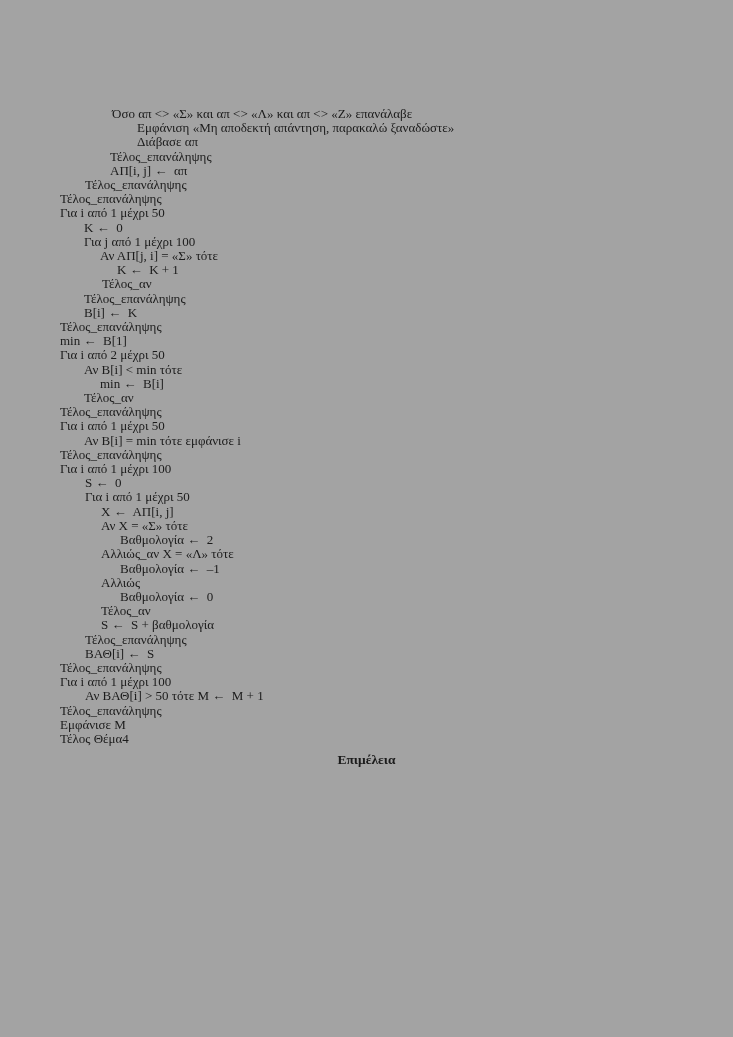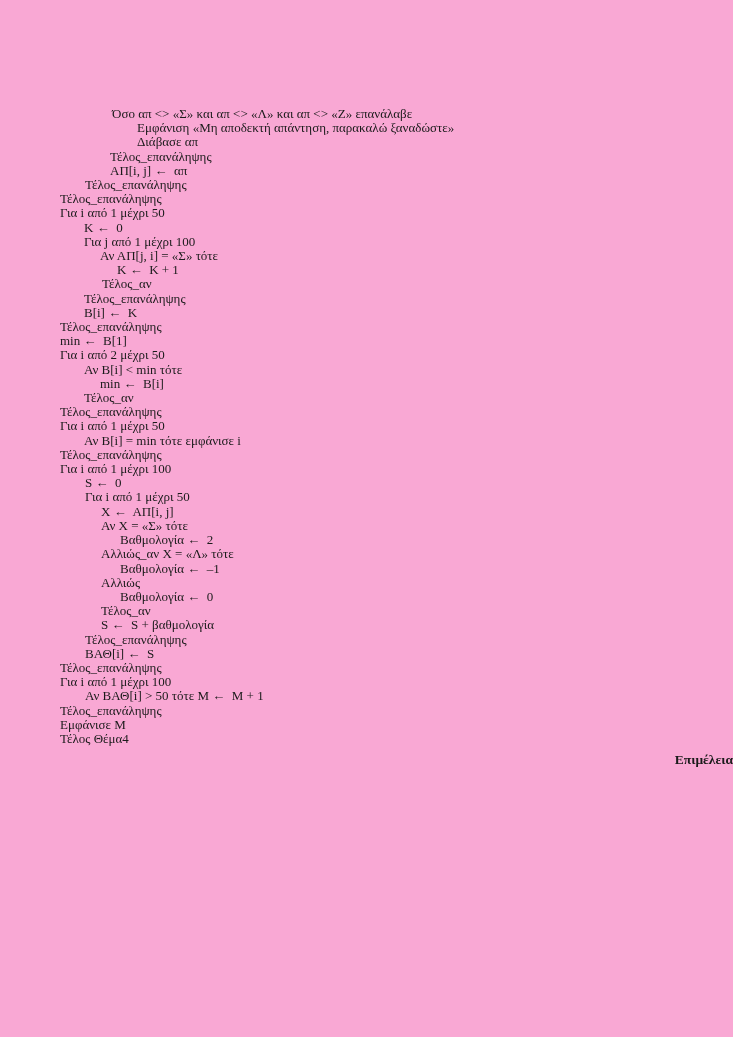--- a/index.html
+++ b/index.html
@@ -4,42 +4,42 @@
 <style>
   html, body {
     margin: 0;
     padding: 0;
     background: #ffffff;
   }
   .page {
     position: relative;
     width: 733px;
     height: 1037px;
-    background: #f9a8d4;
+    background: #a3a3a3;
     overflow: hidden;
     font-family: "Liberation Serif", "DejaVu Serif", serif;
     color: #1b1b1b;
   }
   .code-block {
     position: absolute;
     left: 60px;
     top: 107px;
     font-size: 13px;
     line-height: 14.2px;
     white-space: pre;
   }
   .code-line {
     white-space: pre;
   }
   .credits {
     position: absolute;
     left: 0;
     top: 751px;
     width: 733px;
-    text-align: right;
+    text-align: center;
     font-weight: bold;
     font-size: 13.5px;
     line-height: 18.5px;
   }
 </style>
 </head>
 <body>
 
 <div class="page">
 

